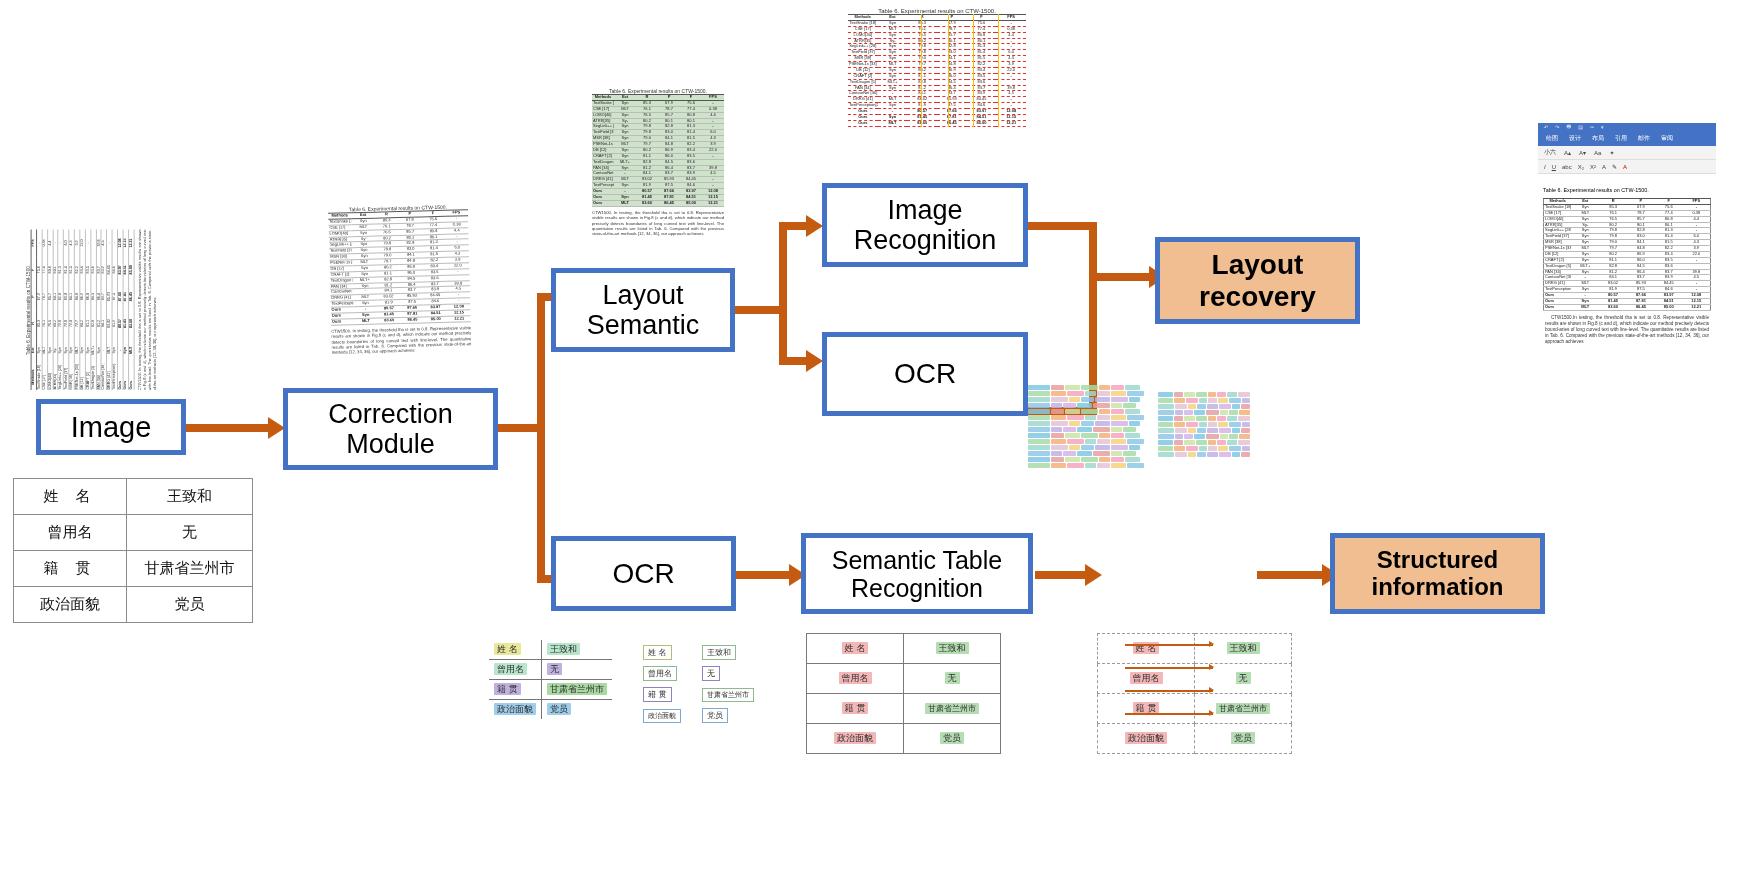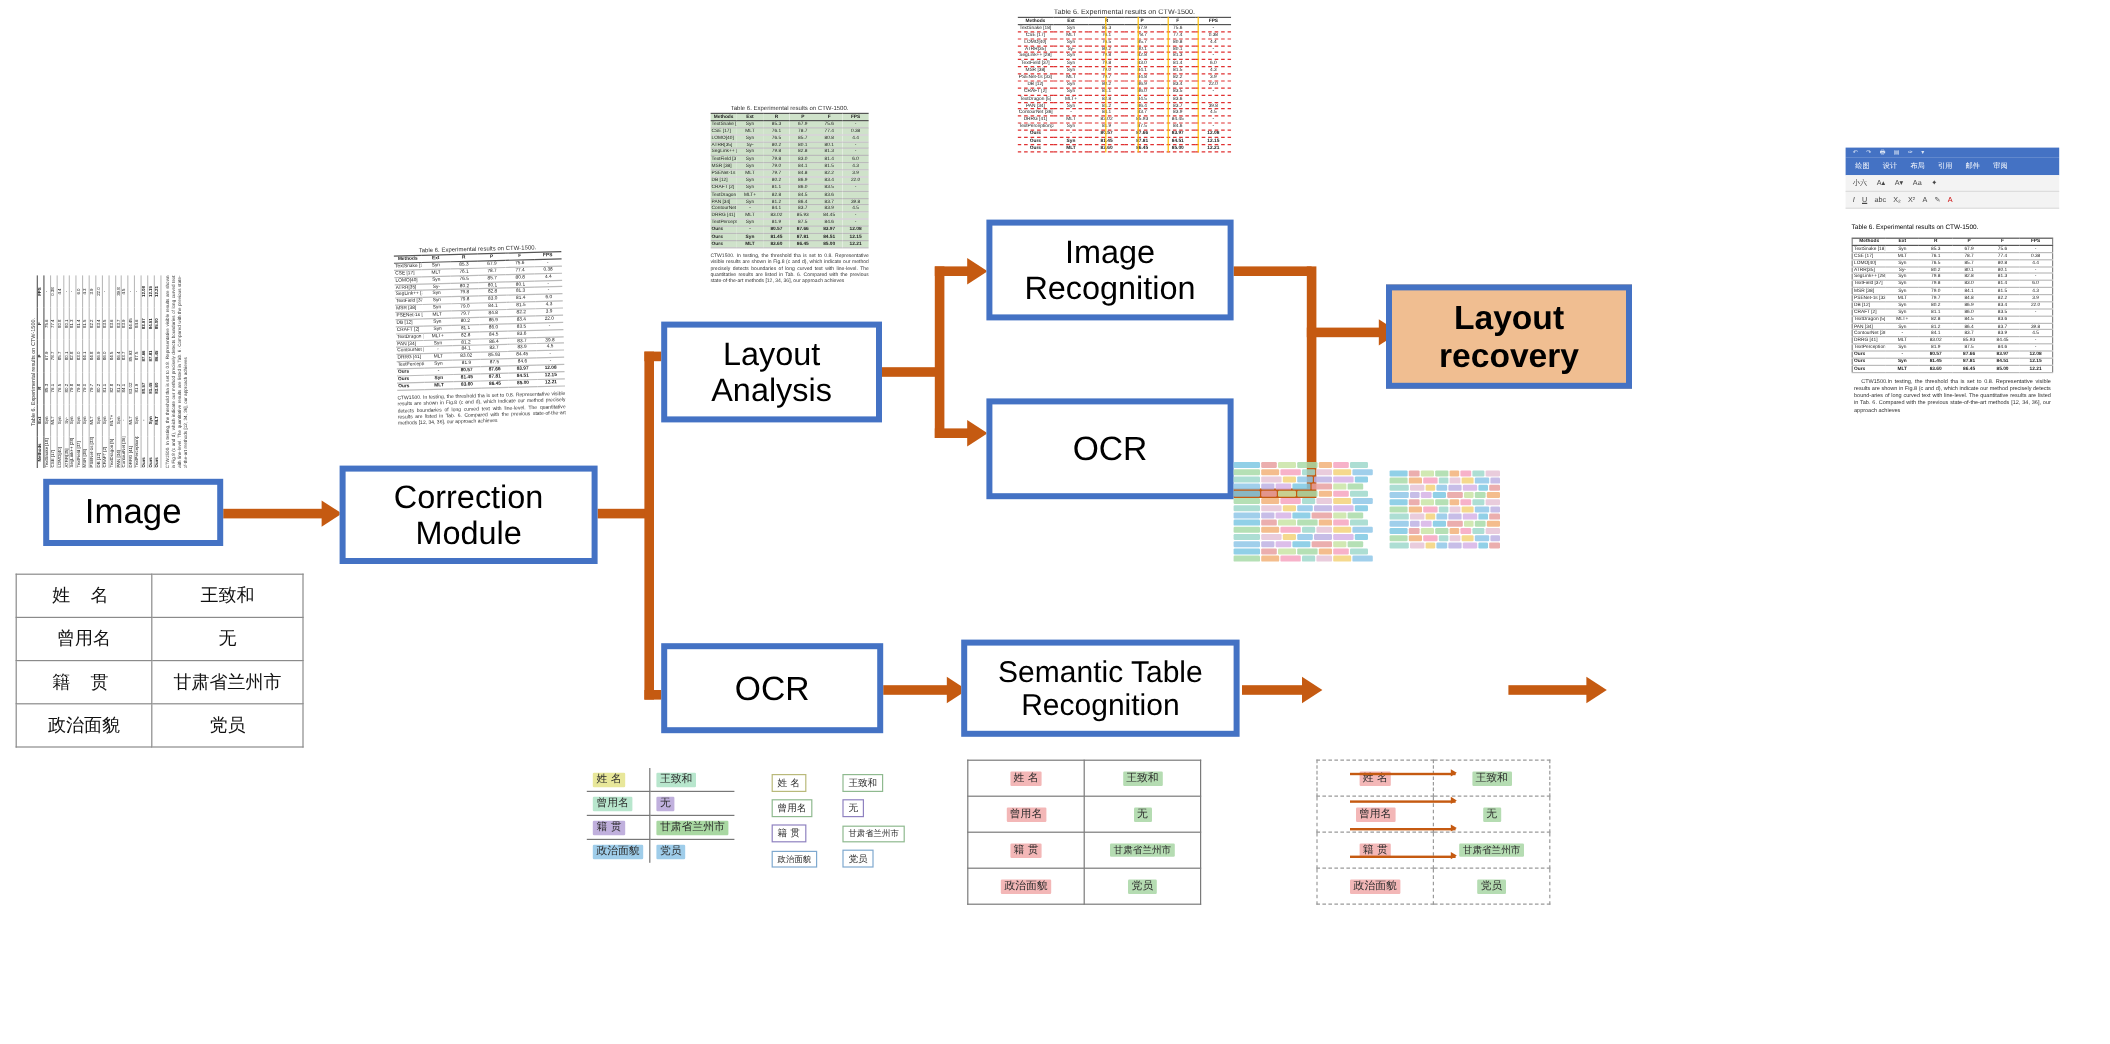--- a/index.html
+++ b/index.html
@@ -140,21 +140,21 @@
     <span class="lbl">Image</span>
   </div>
 
   <div class="pbox" style="left:283px;top:388px;width:215px;height:82px;font-size:27px;flex-direction:column;">
     <span class="lbl">Correction</span>
     <span class="lbl">Module</span>
   </div>
 
   <div class="pbox" style="left:551px;top:268px;width:184px;height:84px;font-size:27px;flex-direction:column;">
     <span class="lbl">Layout</span>
-    <span class="lbl">Analysis</span>
+    <span class="lbl">Semantic</span>
   </div>
 
   <div class="pbox" style="left:822px;top:183px;width:206px;height:84px;font-size:27px;flex-direction:column;">
     <span class="lbl">Image</span>
     <span class="lbl">Recognition</span>
   </div>
 
   <div class="pbox" style="left:822px;top:332px;width:206px;height:84px;font-size:28px;">
     <span class="lbl">OCR</span>
   </div>
@@ -167,20 +167,24 @@
   <div class="pbox" style="left:551px;top:536px;width:185px;height:75px;font-size:28px;">
     <span class="lbl">OCR</span>
   </div>
 
   <div class="pbox" style="left:801px;top:533px;width:232px;height:81px;font-size:25px;flex-direction:column;">
     <span class="lbl">Semantic Table</span>
     <span class="lbl">Recognition</span>
   </div>
 
 
+  <div class="pbox filled" style="left:1330px;top:533px;width:215px;height:81px;font-size:24px;flex-direction:column;">
+    <span class="lbl">Structured</span>
+    <span class="lbl">information</span>
+  </div>
 
 
   <table class="idtable" style="left:13px;top:478px;">
     <tbody>
         <tr>
       <td class="k">姓  名</td>
       <td class="v">王致和</td>
     </tr>
     <tr>
       <td class="k n">曾用名</td>

